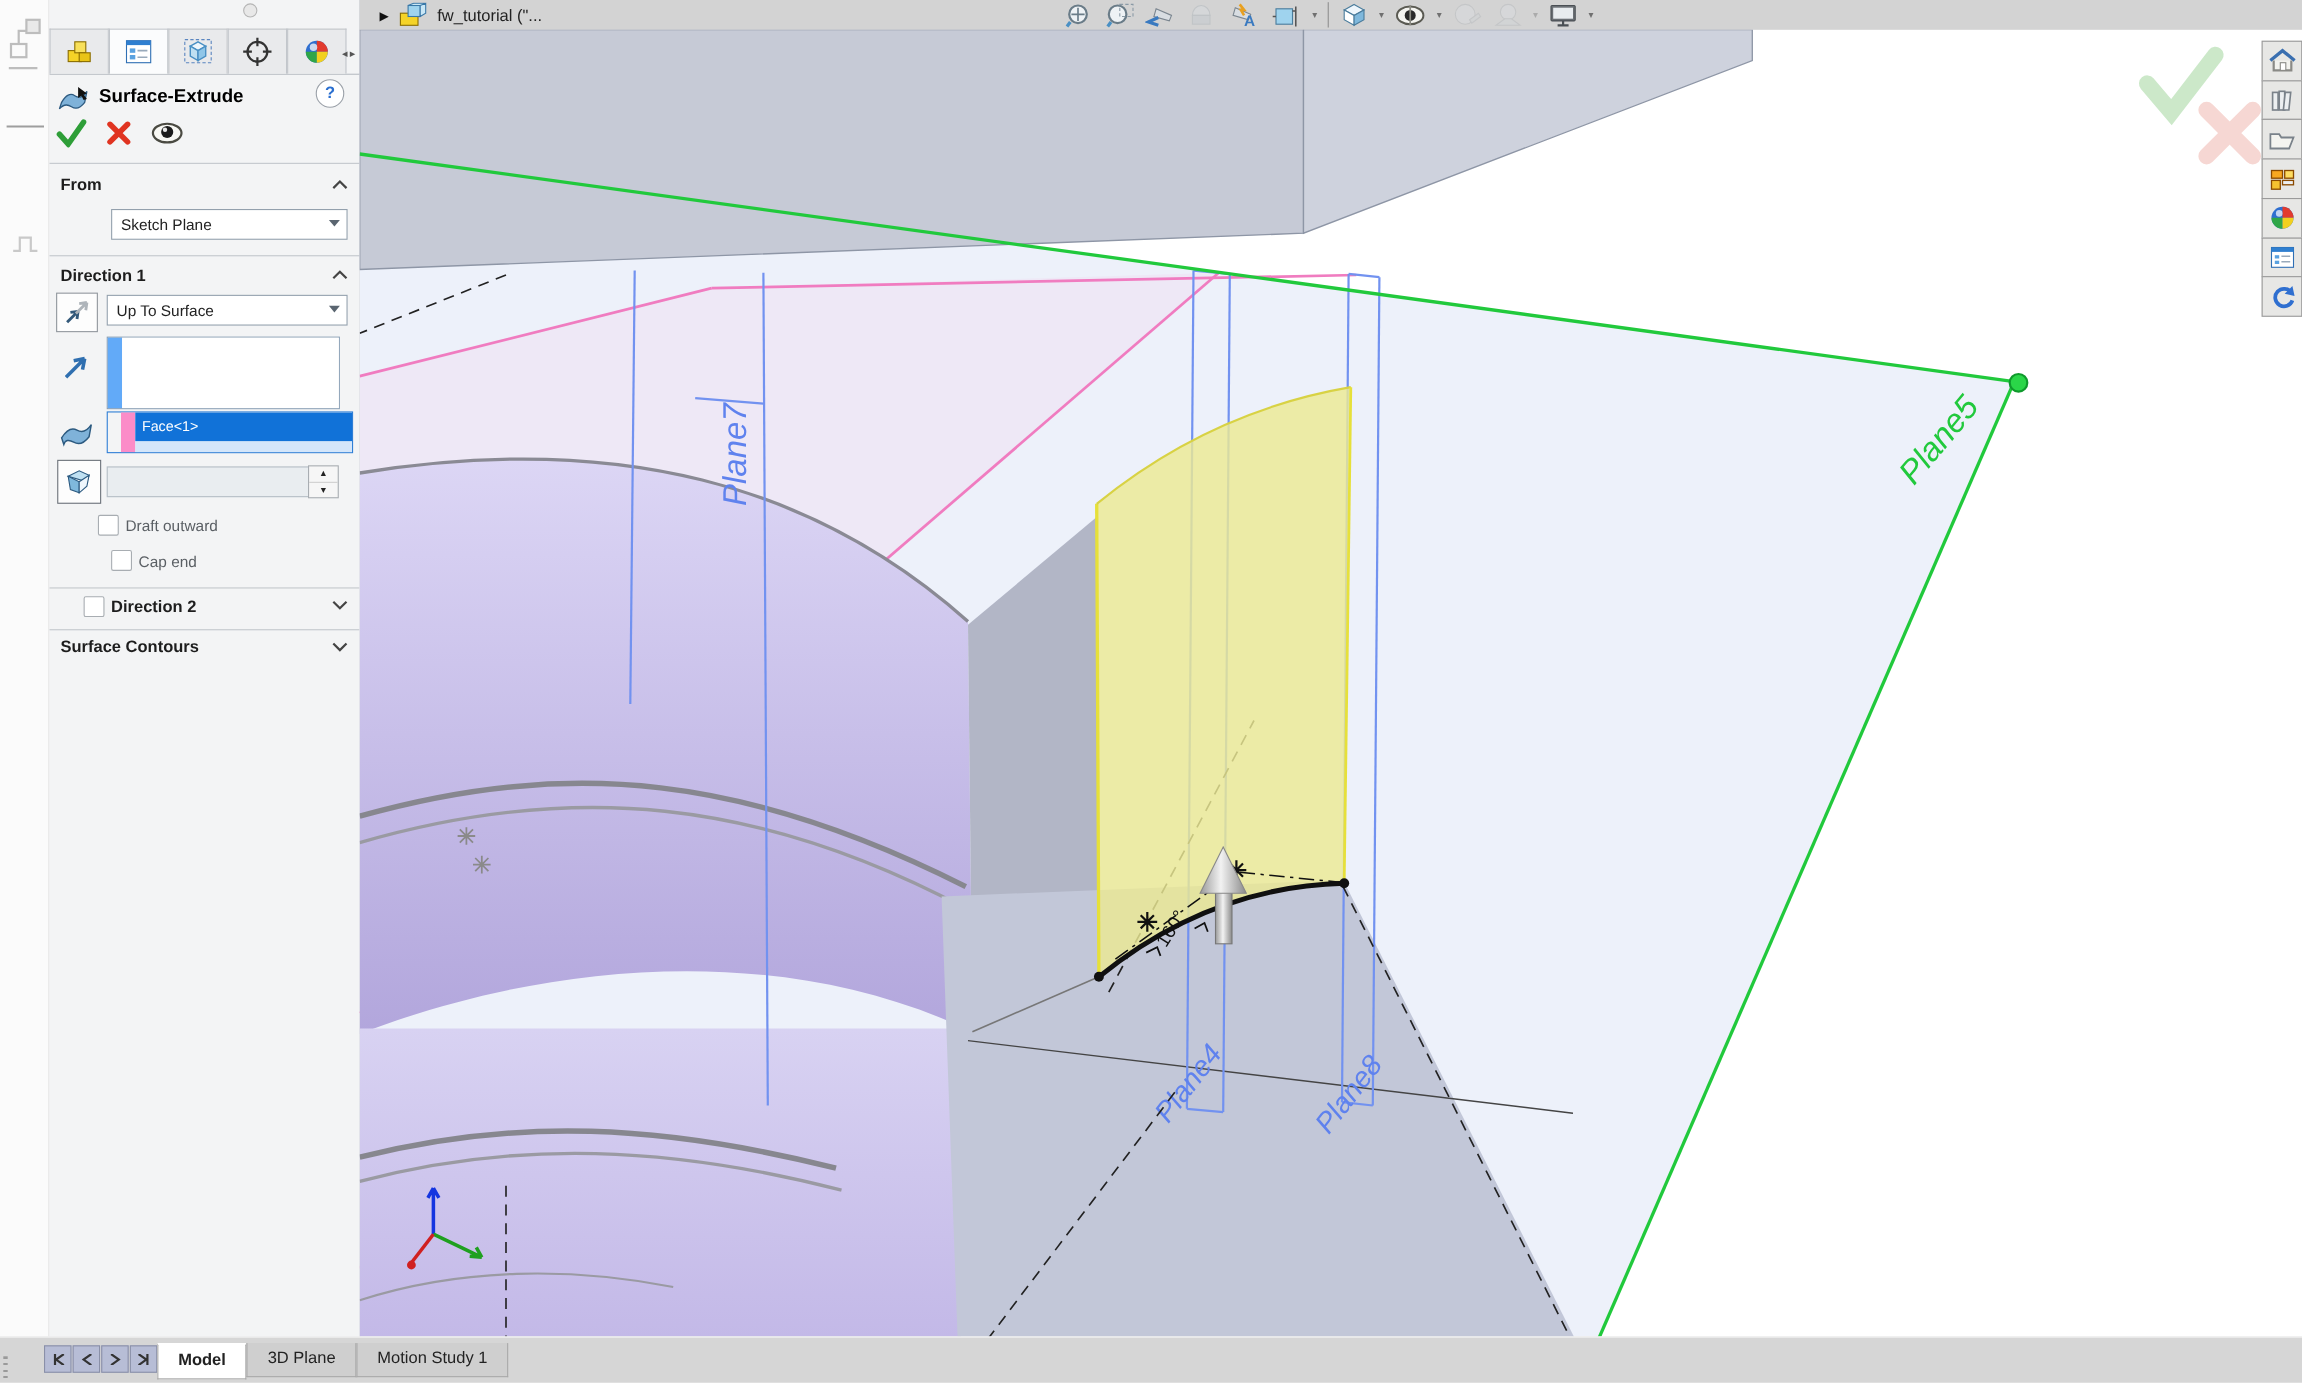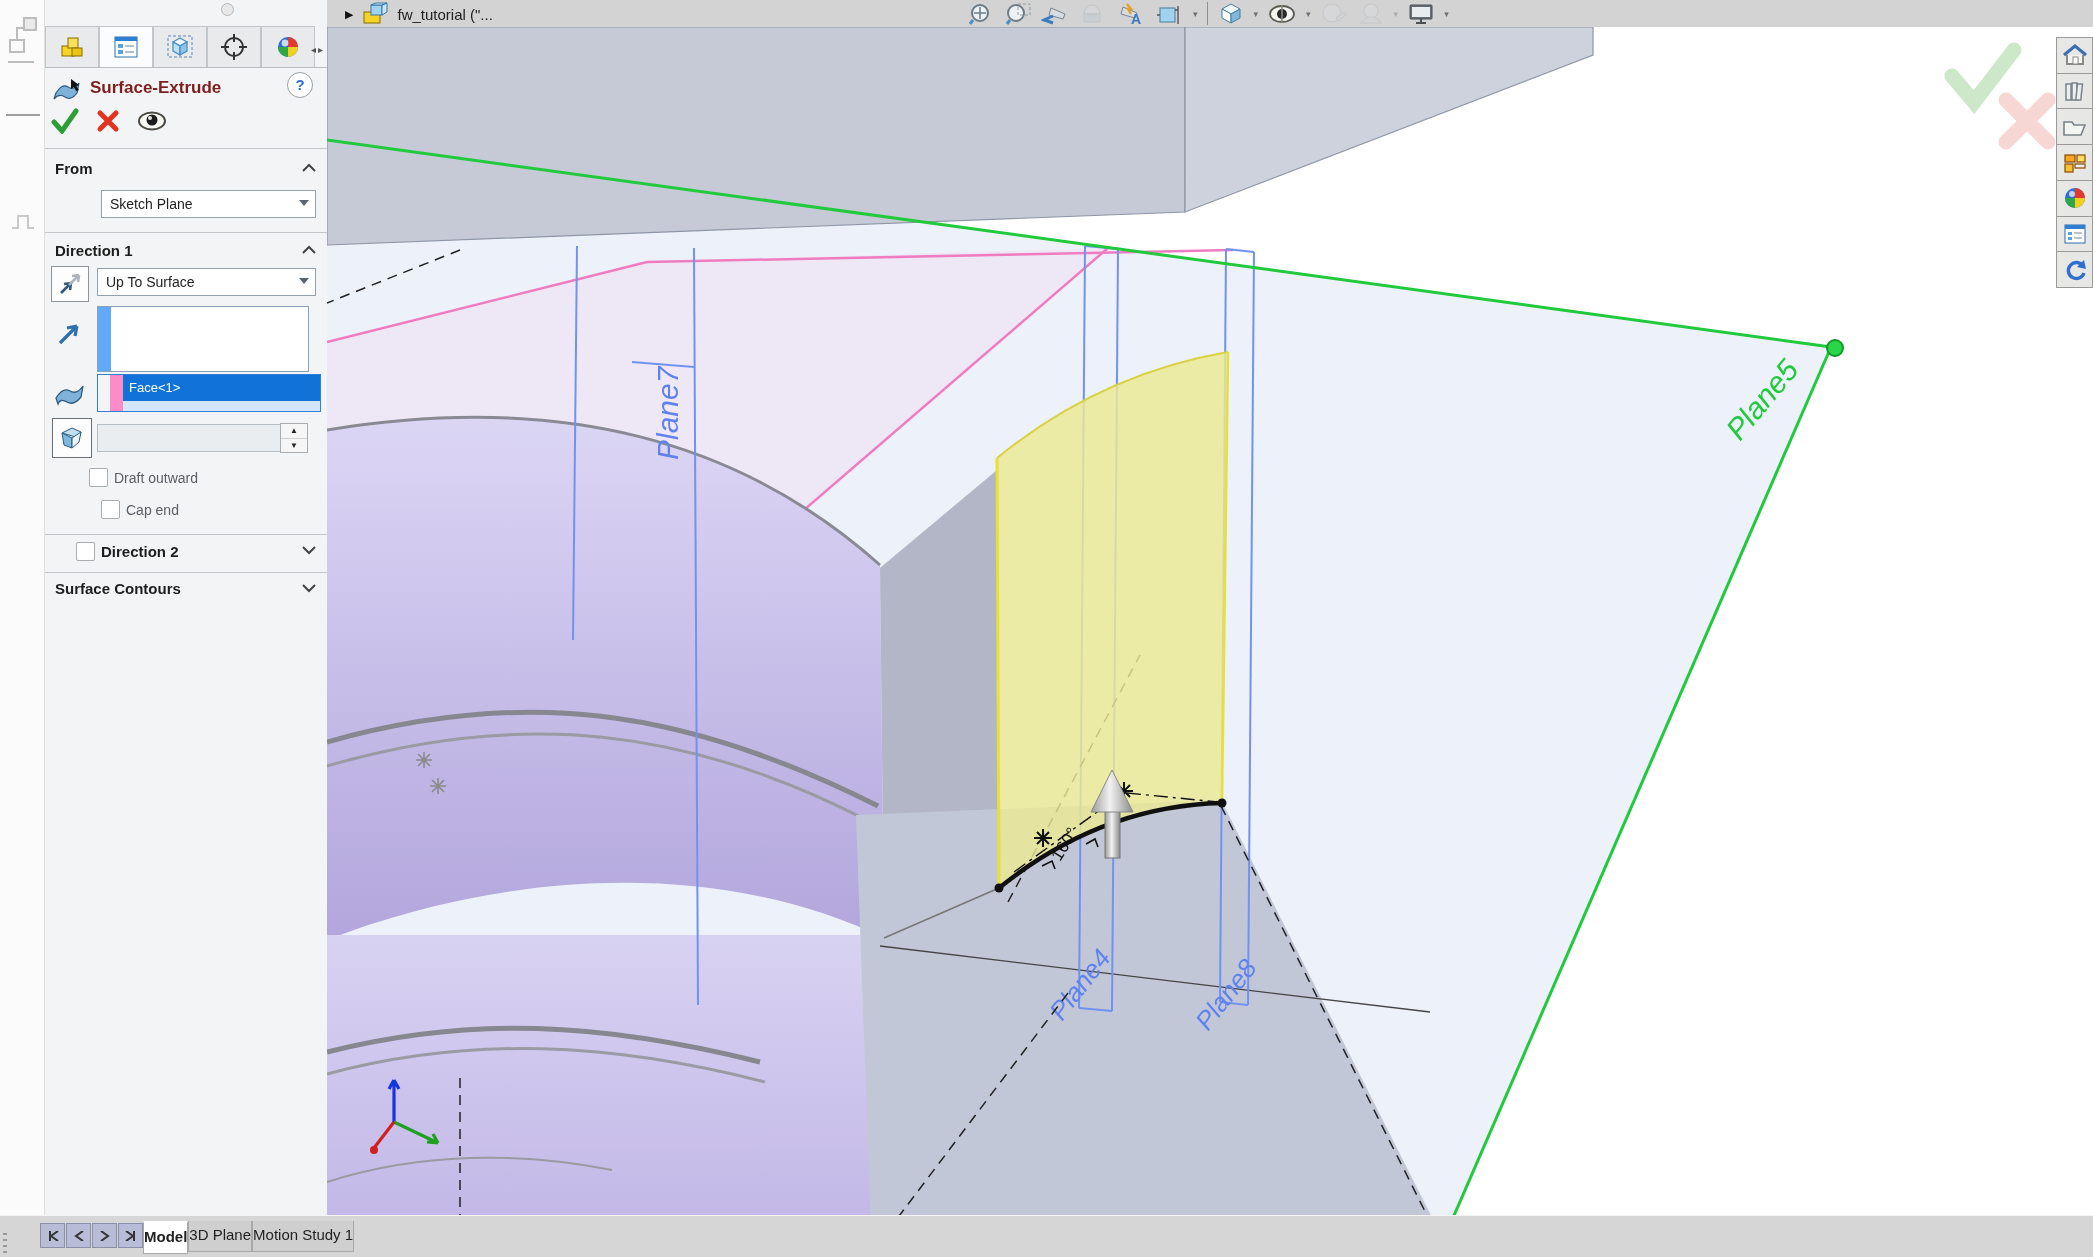--- a/index.html
+++ b/index.html
@@ -11,21 +11,21 @@
   #left-edge{left:0;top:0;width:44px;height:1215px;background:#fbfbfb;border-right:1px solid #e0e0e0;}
 
   
   #pm{left:45px;top:0;width:282px;height:1215px;background:#f3f4f5;border-right:1px solid #9aa0a8;}
   #pm-grip{left:176px;top:3px;width:11px;height:11px;border-radius:50%;background:#e8e8e8;border:1px solid #b5b5b5;}
   .pm-tabs{position:absolute;left:0;top:26px;width:282px;height:41px;border-bottom:1px solid #b9bec4;display:flex;}
   .pm-tab{width:52px;height:40px;background:#e9eaec;border:1px solid #c2c6cb;border-bottom:none;display:flex;align-items:center;justify-content:center;}
   .pm-tab.active{background:#fbfcfd;}
   .pm-tab-scroll{position:absolute;right:2px;top:44px;font-size:10px;color:#555;letter-spacing:2px;}
   .pm-header{position:absolute;left:8px;top:72px;width:266px;height:32px;display:flex;align-items:center;gap:7px;}
-  .pm-title{font-weight:bold;font-size:17px;color:#7f1d1d;}
+  .pm-title{font-weight:bold;font-size:17px;color:#000000;}
   .pm-help{position:absolute;right:14px;top:72px;width:24px;height:24px;border-radius:50%;background:#fff;
            border:1px solid #9aa0a8;color:#2a6fd0;font-weight:bold;text-align:center;line-height:23px;font-size:15px;}
   .pm-cmd{position:absolute;left:6px;top:108px;display:flex;align-items:center;gap:17px;}
   .sep{position:absolute;left:0;width:282px;height:0;border-top:1px solid #c3c7cc;}
   .grp-head{position:absolute;left:10px;font-weight:bold;font-size:15px;color:#1d1d1d;}
   .chev{position:absolute;right:10px;width:16px;height:16px;}
   .combo{position:absolute;background:#fff;border:1px solid #93a0ad;height:26px;display:flex;align-items:center;
          padding-left:8px;font-size:14px;color:#222;}
   .combo .arrow{position:absolute;right:6px;top:9px;width:0;height:0;border-left:5px solid transparent;
                 border-right:5px solid transparent;border-top:6px solid #5a6570;}
@@ -58,21 +58,21 @@
   #taskpane{left:2056px;top:38px;width:37px;height:250px;display:flex;flex-direction:column;}
   .tp-btn{width:35px;height:35px;background:#e7e7e5;border:1px solid #9a9a9a;margin-top:-1px;
           display:flex;align-items:center;justify-content:center;}
 
   
   #bottombar{left:0;top:1215px;width:2093px;height:42px;background:#d6d6d6;border-top:1px solid #f5f5f5;}
   #navbtns{position:absolute;left:40px;top:7px;display:flex;}
   .navb{width:23px;height:23px;background:#b7bdd6;border:1px solid #8a90a8;margin-right:1px;
         display:flex;align-items:center;justify-content:center;}
   .tabs{position:absolute;left:143px;top:5px;height:30px;display:flex;}
-  .vtab{padding:0 0;height:30px;line-height:28px;background:#cfcfcf;border:1px solid #a9a9a9;border-top:none;
+  .vtab{padding:0 18px;height:30px;line-height:28px;background:#cfcfcf;border:1px solid #a9a9a9;border-top:none;
         font-size:15px;color:#222;}
   .vtab.active{background:#fff;font-weight:bold;border-top:2px solid #fff;}
   #grip-dots{position:absolute;left:3px;top:1233px;width:4px;height:20px;
              background:repeating-linear-gradient(#9a9a9a 0 2px,transparent 2px 6px);}
 </style>
 </head>
 <body>
 
 <div id="app">
 

